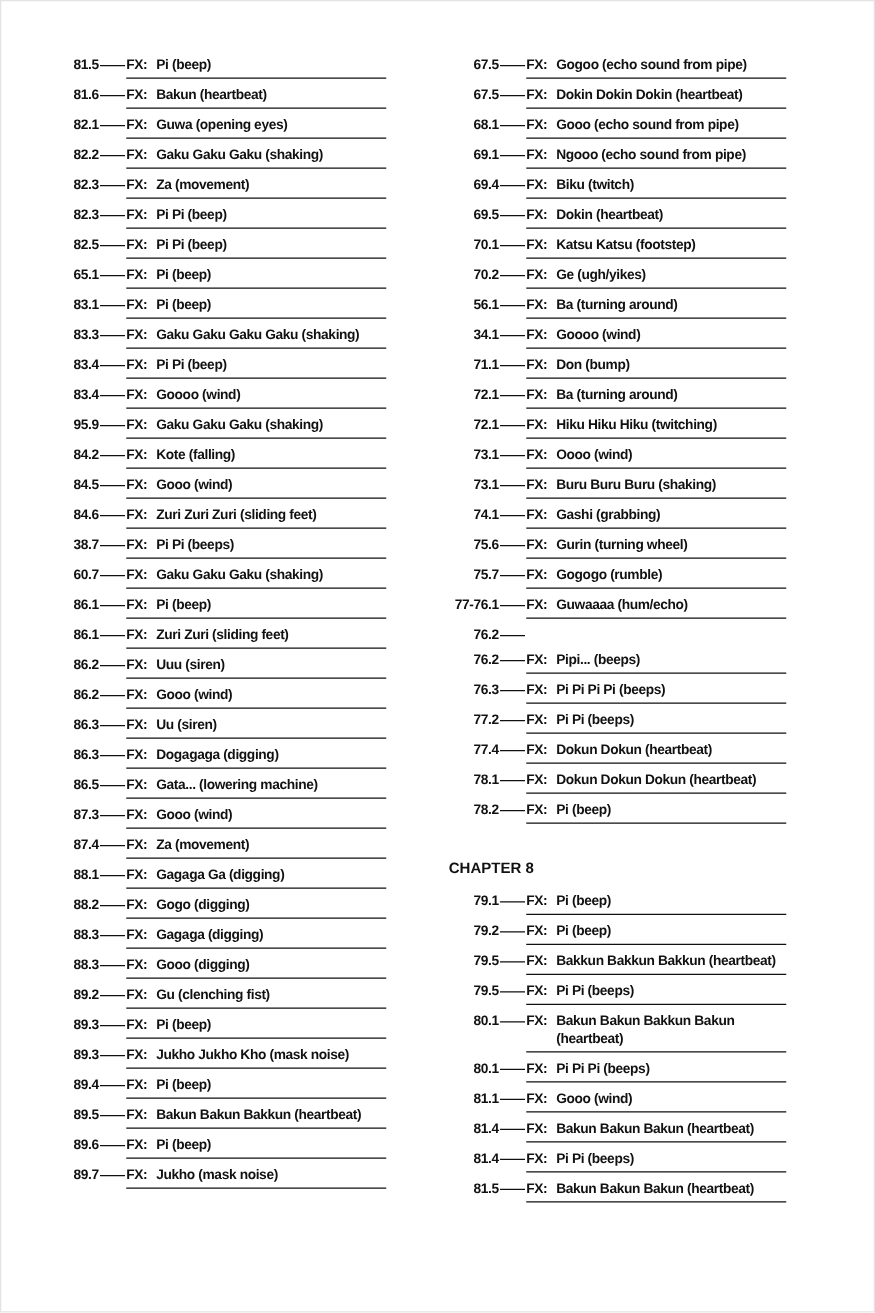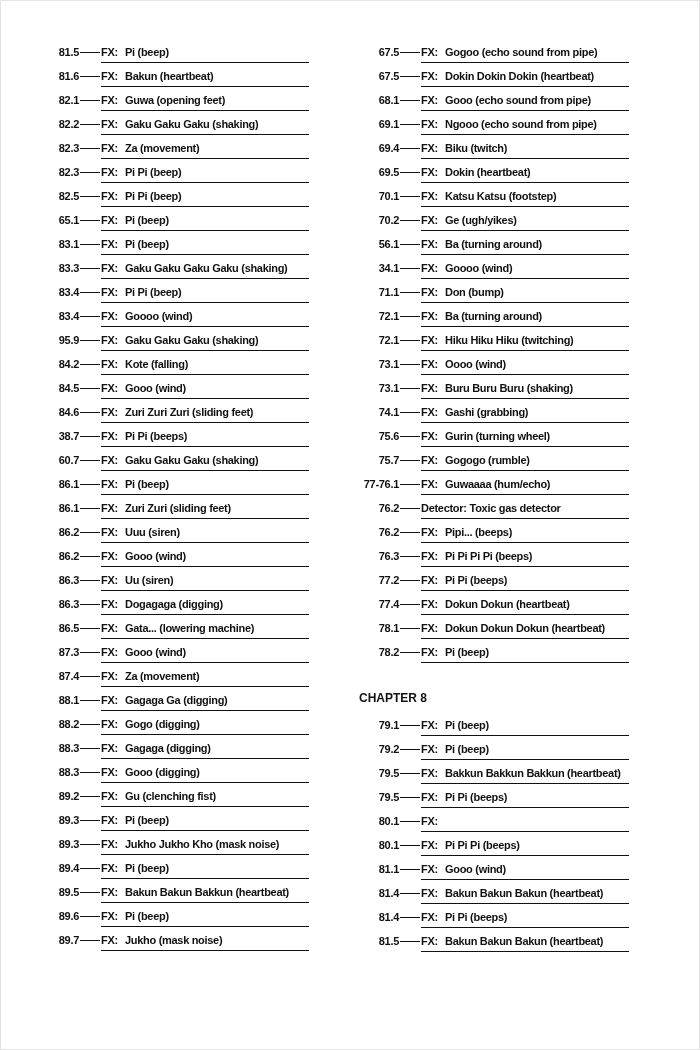--- a/index.html
+++ b/index.html
@@ -84,21 +84,21 @@
     <span class="body">
       <span class="label">FX:</span>
       <span class="text">Bakun (heartbeat)</span>
     </span>
   </div>
       <div class="entry">
     <span class="num">82.1</span>
     <span class="dash"></span>
     <span class="body">
       <span class="label">FX:</span>
-      <span class="text">Guwa (opening feet)</span>
+      <span class="text">Guwa (opening eyes)</span>
     </span>
   </div>
       <div class="entry">
     <span class="num">82.2</span>
     <span class="dash"></span>
     <span class="body">
       <span class="label">FX:</span>
       <span class="text">Gaku Gaku Gaku (shaking)</span>
     </span>
   </div>
@@ -524,24 +524,20 @@
     <span class="num">77-76.1</span>
     <span class="dash"></span>
     <span class="body">
       <span class="label">FX:</span>
       <span class="text">Guwaaaa (hum/echo)</span>
     </span>
   </div>
       <div class="entry">
     <span class="num">76.2</span>
     <span class="dash"></span>
-    <span class="body">
-      <span class="label">Detector:</span>
-      <span class="text">Toxic gas detector</span>
-    </span>
   </div>
       <div class="entry">
     <span class="num">76.2</span>
     <span class="dash"></span>
     <span class="body">
       <span class="label">FX:</span>
       <span class="text">Pipi... (beeps)</span>
     </span>
   </div>
       <div class="entry">
@@ -615,20 +611,22 @@
     <span class="body">
       <span class="label">FX:</span>
       <span class="text">Pi Pi (beeps)</span>
     </span>
   </div>
       <div class="entry">
     <span class="num">80.1</span>
     <span class="dash"></span>
     <span class="body">
       <span class="label">FX:</span>
+      <span class="text">Bakun Bakun Bakkun Bakun
+(heartbeat)</span>
     </span>
   </div>
       <div class="entry">
     <span class="num">80.1</span>
     <span class="dash"></span>
     <span class="body">
       <span class="label">FX:</span>
       <span class="text">Pi Pi Pi (beeps)</span>
     </span>
   </div>

